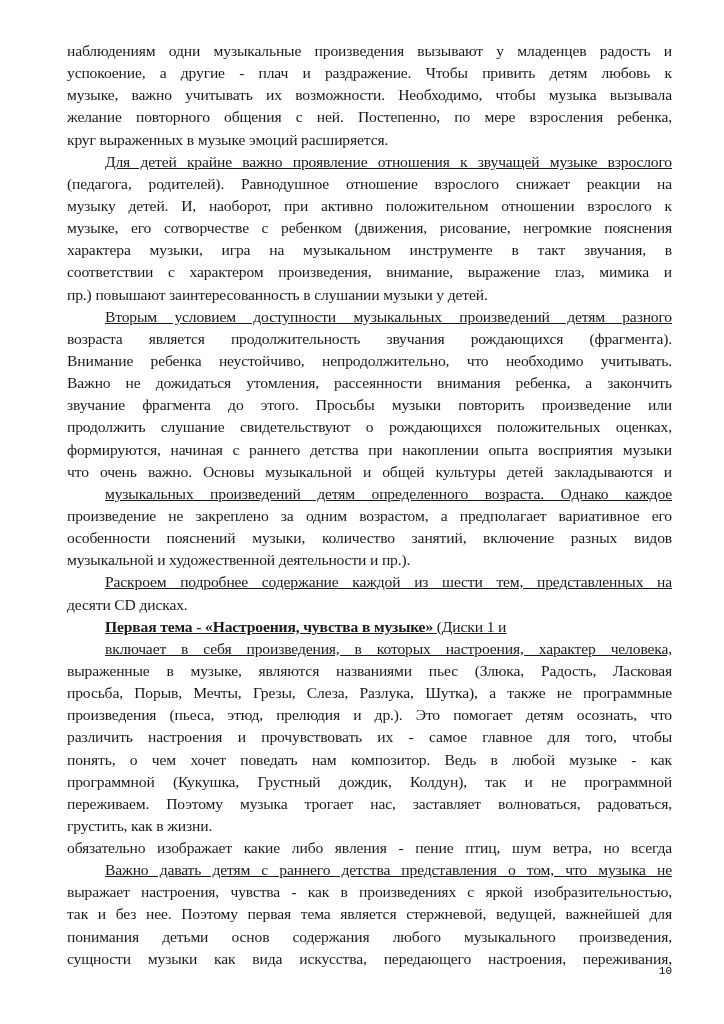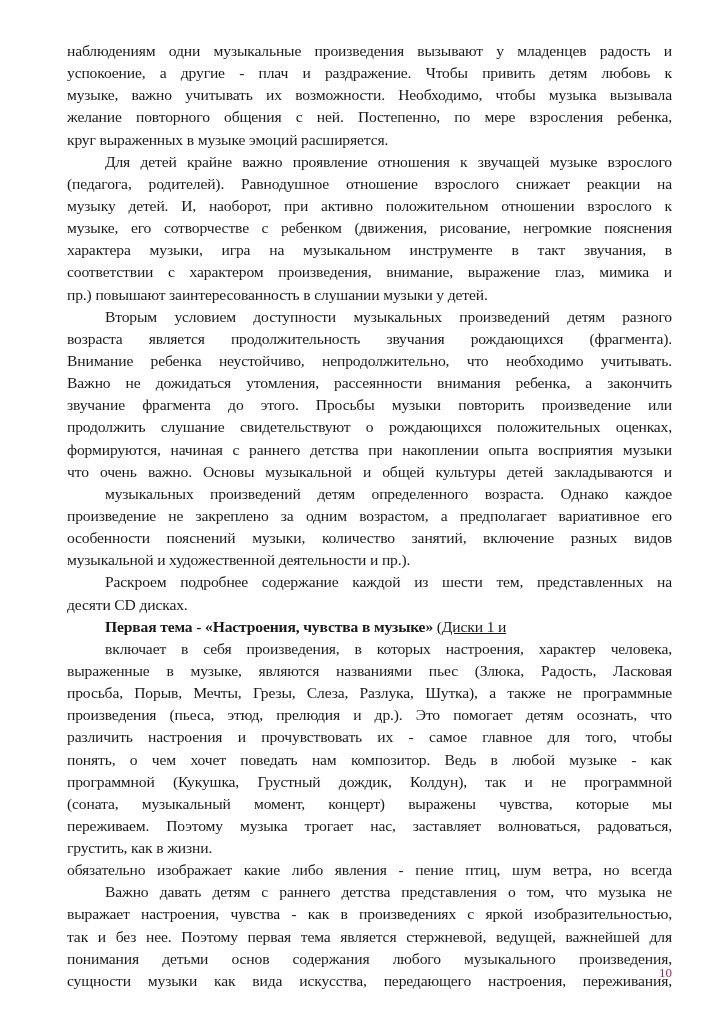--- a/index.html
+++ b/index.html
@@ -35,35 +35,36 @@
       text-align-last: justify;
       white-space: nowrap;
       height: 22.15px;
       overflow: visible;
     }
     .line.last {
       text-align-last: left;
     }
     .line.ind {
       padding-left: 38px;
+      text-decoration: underline;
     }
     .heading {
       font-weight: bold;
     }
     .underline {
       text-decoration: underline;
       font-weight: normal;
     }
     .page-number {
       position: absolute;
       right: 52px;
       top: 965px;
-      font-family: Liberation Serif, serif;
-      font-size: 13px;
-      color: #be185d;
+      font-family: Liberation Mono, monospace;
+      font-size: 11px;
+      color: #000000;
     }
   </style>
 </head>
 <body>
 
 <div class="page">
 
   <div class="para">
     <span class="line">наблюдениям одни музыкальные произведения вызывают у младенцев радость и</span>
     <span class="line">успокоение, а другие - плач и раздражение. Чтобы привить детям любовь к</span>
@@ -110,21 +111,20 @@
   </div>
 
   <div class="para">
     <span class="line ind">включает в себя произведения, в которых настроения, характер человека,</span>
     <span class="line">выраженные в музыке, являются названиями пьес (Злюка, Радость, Ласковая</span>
     <span class="line">просьба, Порыв, Мечты, Грезы, Слеза, Разлука, Шутка), а также не программные</span>
     <span class="line">произведения (пьеса, этюд, прелюдия и др.). Это помогает детям осознать, что</span>
     <span class="line">различить настроения и прочувствовать их - самое главное для того, чтобы</span>
     <span class="line">понять, о чем хочет поведать нам композитор. Ведь в любой музыке - как</span>
     <span class="line">программной (Кукушка, Грустный дождик, Колдун), так и не программной</span>
-    <span class="line">(соната, музыкальный момент, концерт) выражены чувства, которые мы</span>
     <span class="line">переживаем. Поэтому музыка трогает нас, заставляет волноваться, радоваться,</span>
     <span class="line last">грустить, как в жизни.</span>
   </div>
 
   <div class="para">
     <span class="line">обязательно изображает какие либо явления - пение птиц, шум ветра, но всегда</span>
     <span class="line ind">Важно давать детям с раннего детства представления о том, что музыка не</span>
     <span class="line">выражает настроения, чувства - как в произведениях с яркой изобразительностью,</span>
     <span class="line">так и без нее. Поэтому первая тема является стержневой, ведущей, важнейшей для</span>
     <span class="line">понимания детьми основ содержания любого музыкального произведения,</span>

